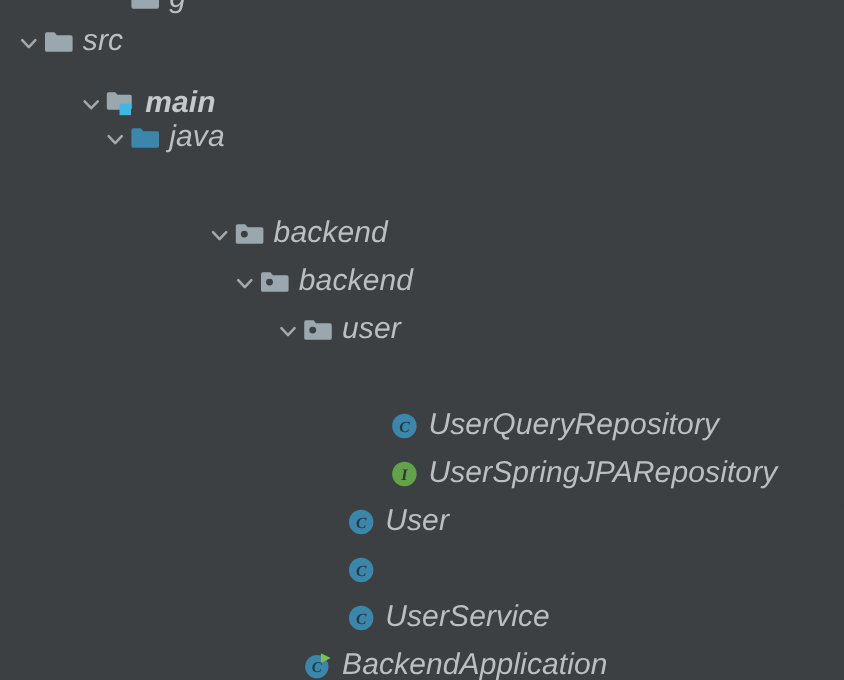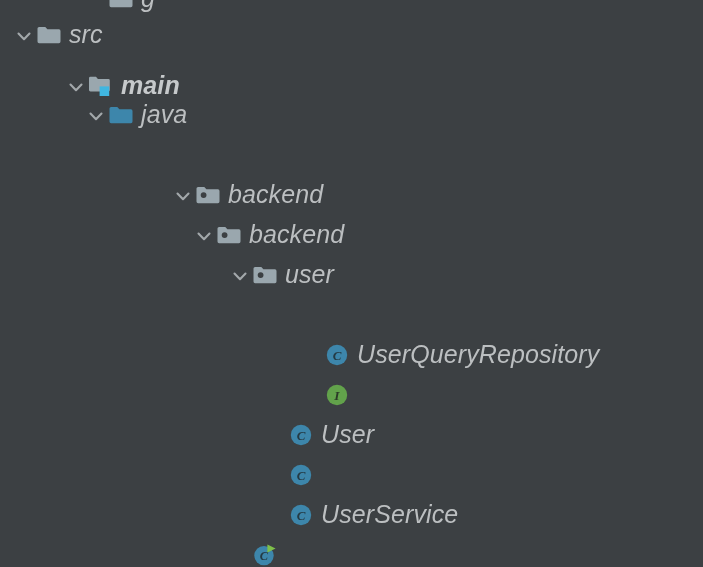--- a/index.html
+++ b/index.html
@@ -181,20 +181,21 @@
       <span class="label">UserQueryRepository</span>
     </div>
     <div class="row" style="left: 300px; top: 368px;">
       <span class="spacer24"></span>
       <span class="icon">
         <svg width="26" height="26" viewBox="0 0 26 26">
           <circle cx="13" cy="13" r="10.2" fill="#62a24b"></circle>
           <text x="13" y="17.8" text-anchor="middle" font-family="Liberation Serif, serif" font-size="13.5" font-weight="bold" fill="#2c3a28">I</text>
         </svg>
       </span>
+      <span class="label">UserSpringJPARepository</span>
     </div>
     <div class="row" style="left: 264px; top: 408px;">
       <span class="spacer24"></span>
       <span class="icon">
         <svg width="26" height="26" viewBox="0 0 26 26">
           <circle cx="13" cy="13" r="10.2" fill="#3d86ab"></circle>
           <text x="13" y="17.6" text-anchor="middle" font-family="Liberation Serif, serif" font-size="13" font-weight="bold" fill="#243a44">C</text>
         </svg>
       </span>
       <span class="label">User</span>
@@ -220,14 +221,15 @@
     </div>
     <div class="row" style="left: 228px; top: 528px;">
       <span class="spacer24"></span>
       <span class="icon">
         <svg width="26" height="26" viewBox="0 0 26 26">
           <circle cx="12" cy="13.6" r="9.7" fill="#3d86ab"></circle>
           <text x="12" y="18.1" text-anchor="middle" font-family="Liberation Serif, serif" font-size="12.5" font-weight="bold" fill="#243a44">C</text>
           <path d="M15.4 2.4 L23.6 6.4 L15.4 10.6 Z" fill="#7fc04a"></path>
         </svg>
       </span>
+      <span class="label">BackendApplication</span>
     </div>
   </div>
 
 </body></html>

